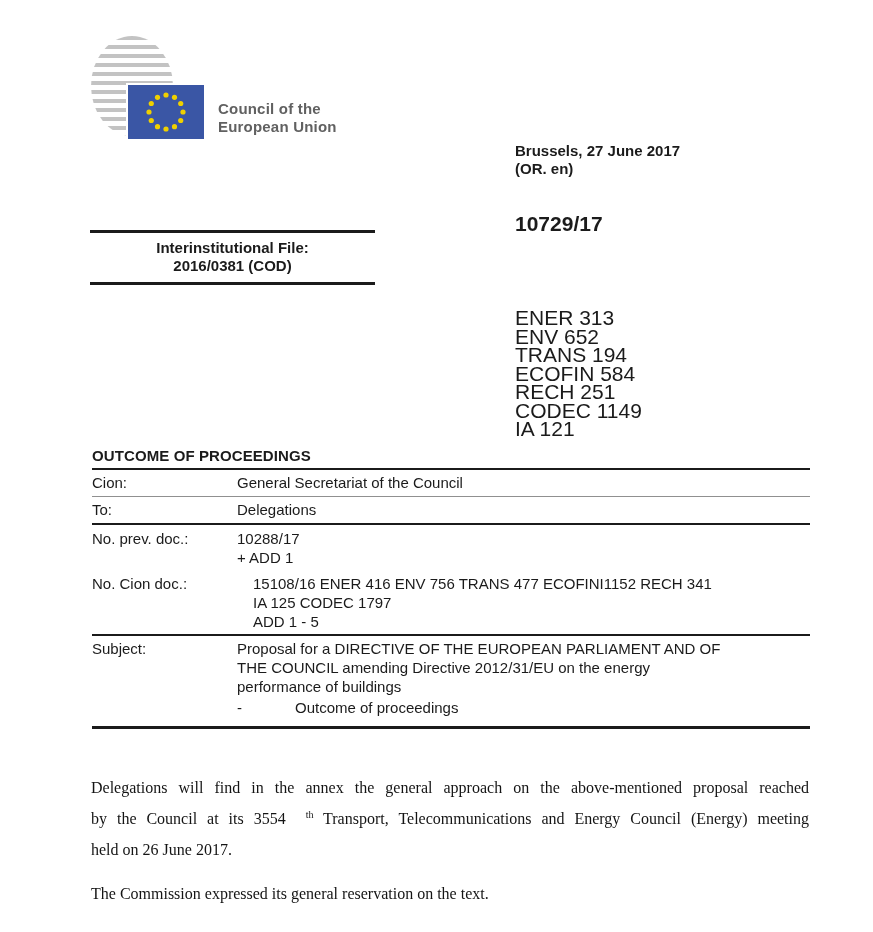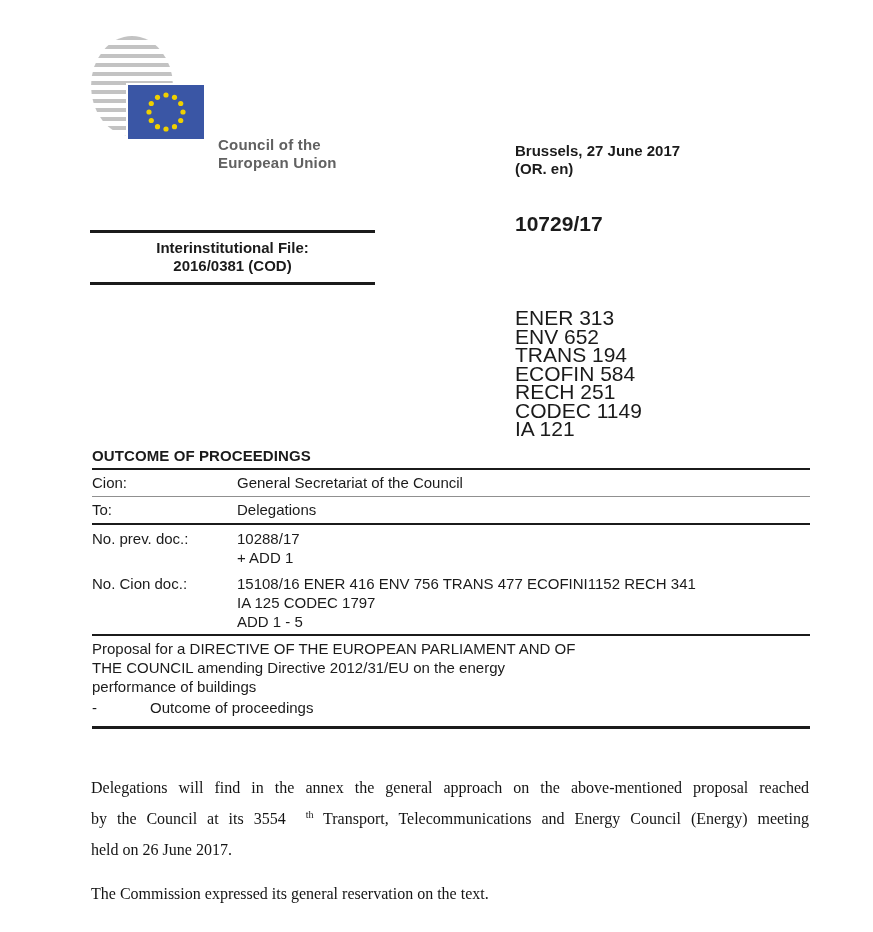--- a/index.html
+++ b/index.html
@@ -34,21 +34,20 @@
   }
   .flag svg { display: block; width: 76px; height: 54px; }
   .org-name {
     position: absolute;
     left: 218px; top: 100px;
     font-size: 15px;
     font-weight: bold;
     color: #616161;
     line-height: 18px;
     letter-spacing: 0.2px;
-    margin-top: 36px;
   }
 
   
   .place-date {
     position: absolute;
     left: 515px; top: 142px;
     font-size: 15px; font-weight: bold; line-height: 18px;
   }
   .doc-number {
     position: absolute;
@@ -83,21 +82,21 @@
   .proc-title { font-weight: bold; line-height: 17px; padding-bottom: 4px; letter-spacing: 0.1px; }
   .rule { width: 100%; }
   .r1 { height: 1px; background: #909090; }
   .r2 { height: 2px; background: #1b1b1b; }
   .r3 { height: 3px; background: #1b1b1b; }
   .trow { display: flex; }
   .tlabel { flex: 0 0 145px; }
   .tvalue { flex: 1 1 auto; }
   .row-single { padding: 4px 0; line-height: 18px; }
   .row-prev   { padding: 4px 0 3px; line-height: 19px; }
-  .row-cion   { padding: 4px 0 3px; line-height: 19px; }
+  .row-cion   { padding: 4px 0 3px; line-height: 19px; gap: 16px; }
   .row-subj   { padding: 3px 0 9px; line-height: 19px; }
   .sub-item { display: flex; margin-top: 2px; line-height: 19px; }
   .sub-item .dash { flex: 0 0 58px; }
 
   
   .body-text {
     position: absolute;
     left: 90px; top: 772px;
     width: 720px;
     font-family: "Liberation Serif", serif;
@@ -191,20 +190,21 @@
       <div class="tlabel">No. Cion doc.:</div>
       <div class="tvalue">
         <div>15108/16 ENER 416 ENV 756 TRANS 477 ECOFINI1152 RECH 341</div>
         <div>IA 125 CODEC 1797</div>
         <div>ADD 1 - 5</div>
       </div>
     </div>
     <div class="rule r2"></div>
 
     <div class="trow row-subj">
+      <div class="tlabel">Subject:</div>
       <div class="tvalue">
         <div>Proposal for a DIRECTIVE OF THE EUROPEAN PARLIAMENT AND OF</div>
         <div>THE COUNCIL amending Directive 2012/31/EU on the energy</div>
         <div>performance of buildings</div>
         <div class="sub-item">
           <span class="dash">-</span>
           <span>Outcome of proceedings</span>
         </div>
       </div>
     </div>

